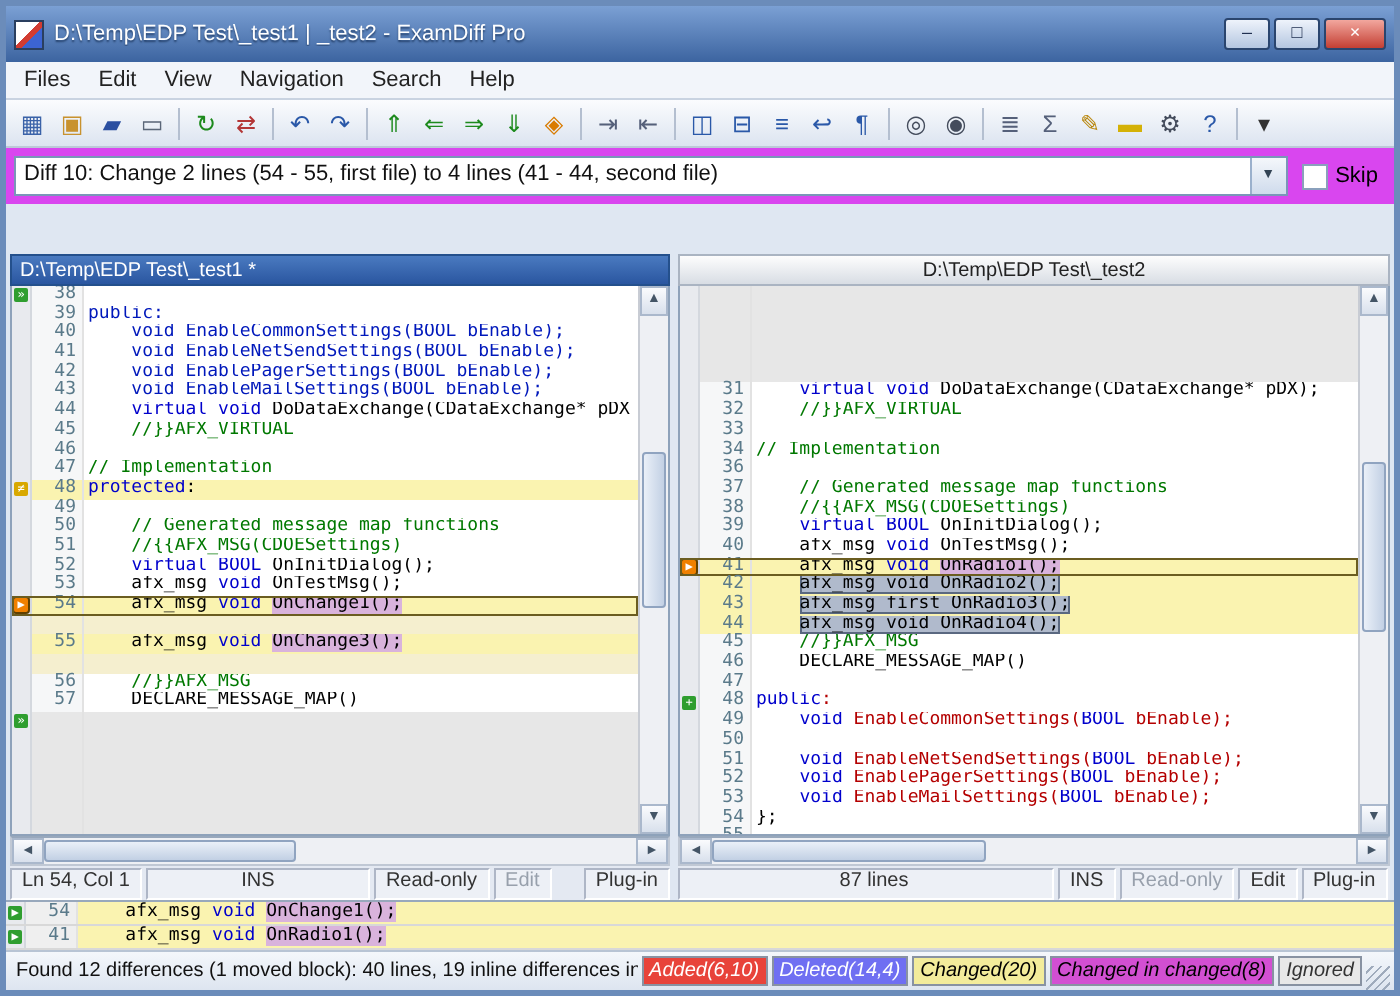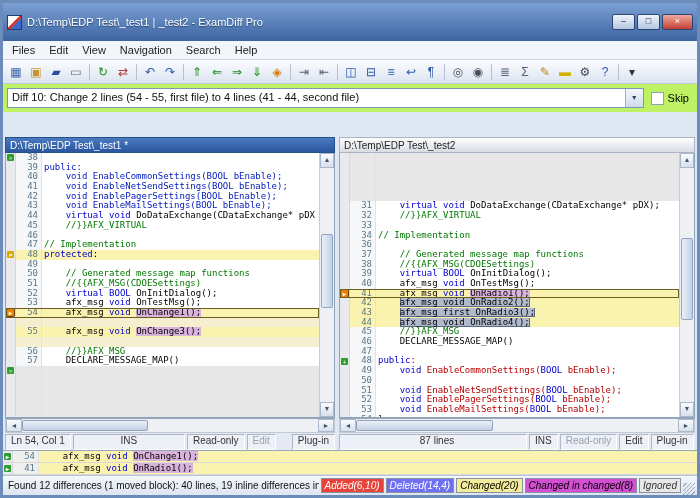--- a/index.html
+++ b/index.html
@@ -1,52 +1,52 @@
 <!DOCTYPE html>
 <html><head>
 <meta charset="utf-8">
 <style>
   html,body{margin:0;padding:0;background:#fff;}
   body{width:700px;height:498px;overflow:hidden;font-family:"Liberation Sans",sans-serif;}
   .window{width:694px;height:492px;border:3px solid #6b8cba;display:flex;flex-direction:column;background:#dfe7f2;box-sizing:content-box;}
 
   
-  .titlebar{height:38px;flex:none;background:linear-gradient(#7ba0d4,#3c64a0);display:flex;align-items:center;color:#fff;font-size:11px;padding:0 4px;gap:5px;}
+  .titlebar{height:28px;flex:none;background:linear-gradient(#7ba0d4,#3c64a0);display:flex;align-items:center;color:#fff;font-size:11px;padding:0 4px;gap:5px;}
   .app-icon{width:13px;height:13px;flex:none;border:1px solid #2a3f5f;background:linear-gradient(135deg,#ffffff 45%,#d23c32 45%,#d23c32 60%,#3c64d2 60%);}
   .title-text{flex:1;white-space:nowrap;overflow:hidden;text-shadow:0 1px 1px #24406a;}
   .win-buttons{display:flex;gap:2px;flex:none;}
   .wbtn{width:21px;height:14px;border:1px solid #2a456e;border-radius:2px;background:linear-gradient(#eef3fb,#b4c6e0);font-size:9px;line-height:12px;text-align:center;color:#203050;}
   .wbtn.close{width:29px;background:linear-gradient(#f2a79e,#c43f33);color:#fff;}
 
   
   .menubar{height:18px;flex:none;background:#f2f5fa;border-bottom:1px solid #c9d3e1;display:flex;align-items:center;font-size:11px;color:#222;padding-left:2px;}
   .menu-item{padding:1px 7px;}
 
   
   .toolbar{height:23px;flex:none;background:linear-gradient(#fbfcfe,#dce4f0);border-bottom:1px solid #bcc8d8;display:flex;align-items:center;padding:0 3px;}
   .tbtn{width:19px;height:19px;display:inline-flex;align-items:center;justify-content:center;font-size:12px;border-radius:2px;margin:0 0.5px;}
   .tsep{width:1px;height:16px;background:#b4bfd0;margin:0 3px;display:inline-block;}
 
   
-  .diffbar{height:24px;flex:none;display:flex;align-items:center;padding:2px 4px;gap:7px;background:#bef264;}
+  .diffbar{height:24px;flex:none;display:flex;align-items:center;padding:2px 4px;gap:7px;background:#d946ef;}
   .combo{flex:1;height:18px;background:#fff;border:1px solid #7a96b8;display:flex;align-items:stretch;min-width:0;}
   .combo-text{flex:1;font-size:11px;padding:2px 4px 0;white-space:nowrap;overflow:hidden;color:#111;}
   .combo-btn{width:17px;background:linear-gradient(#f4f7fb,#cfdbec);border-left:1px solid #9ab0cc;text-align:center;font-size:7px;line-height:17px;color:#345;}
   .skip{display:flex;align-items:center;gap:4px;font-size:11px;padding-right:4px;flex:none;}
   .checkbox{width:11px;height:11px;background:#fff;border:1px solid #8aa0bc;}
 
   
   .main{flex:1;display:flex;padding:0 2px;min-height:0;}
   .pane{display:flex;flex-direction:column;min-width:0;margin-top:25px;}
   .pane.left{width:330px;flex:none;}
   .pane.right{flex:1;}
   .splitter{width:4px;flex:none;background:#dfe7f2;}
   .pane-header{height:14px;flex:none;font-size:10px;display:flex;align-items:center;padding:0 4px;white-space:nowrap;overflow:hidden;}
   .pane-header.active{background:linear-gradient(#4a7ac0,#2a56a0);color:#fff;border:1px solid #24508c;}
-  .pane-header.inactive{background:linear-gradient(#fdfdfd,#d8dde4);color:#222;border:1px solid #aab4c2;}
+  .pane-header.inactive{background:linear-gradient(#fdfdfd,#d8dde4);color:#222;border:1px solid #aab4c2;justify-content:center;}
   .pane-body{flex:1;display:flex;background:#fff;border:1px solid #8ea2ba;border-top:none;overflow:hidden;min-height:0;}
   .code-rows{flex:1;overflow:hidden;display:flex;flex-direction:column;min-width:0;}
   .crow{height:9.7px;flex:none;display:flex;font:9px/9.7px "DejaVu Sans Mono",monospace;}
   .crow .mk{width:9px;flex:none;background:#e8eaee;border-right:1px solid #d4d8de;display:flex;align-items:center;justify-content:center;}
   .crow .ln{width:22px;flex:none;text-align:right;padding-right:3px;color:#5a7a8a;background:#f6f7f8;border-right:1px solid #e2e2e2;}
   .crow .cd{flex:1;padding-left:2px;overflow:hidden;white-space:pre;color:#000;min-width:0;}
   .crow.chg .ln,.crow.chg .cd{background:#faf3b0;}
   .crow.fill .ln,.crow.fill .cd{background:#e7e7e7;}
   .crow.fillc .ln,.crow.fillc .cd{background:#f5efcf;}
   .crow.cur{outline:1px solid #6b5d20;outline-offset:-1px;}

